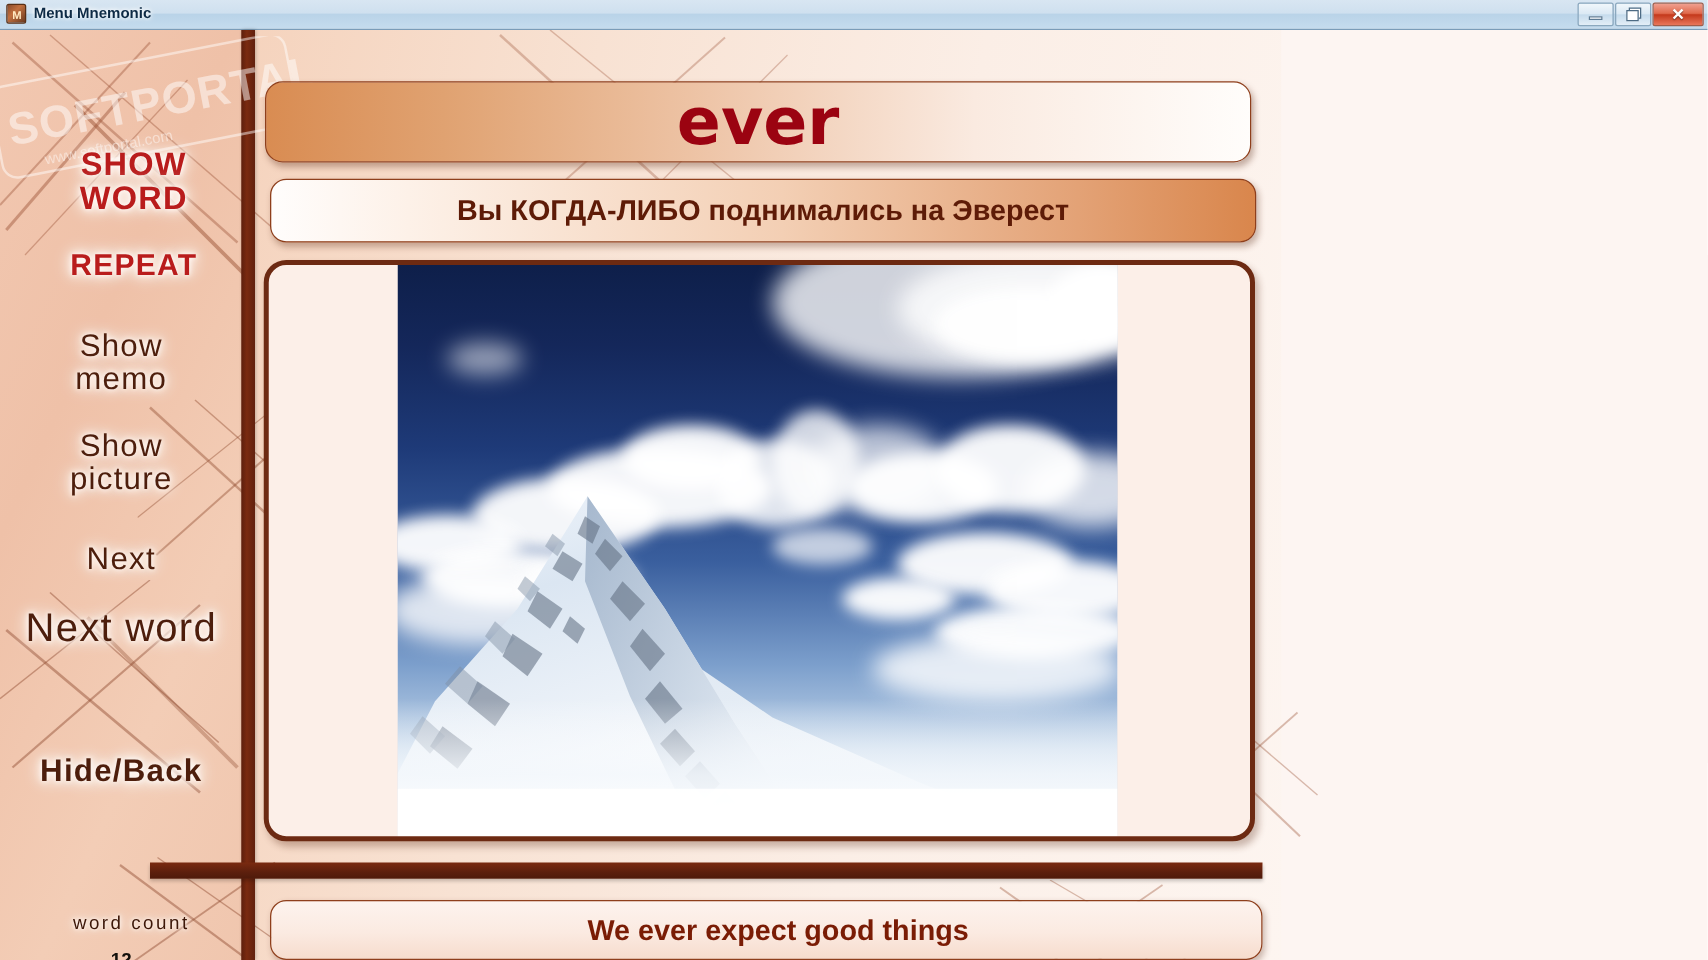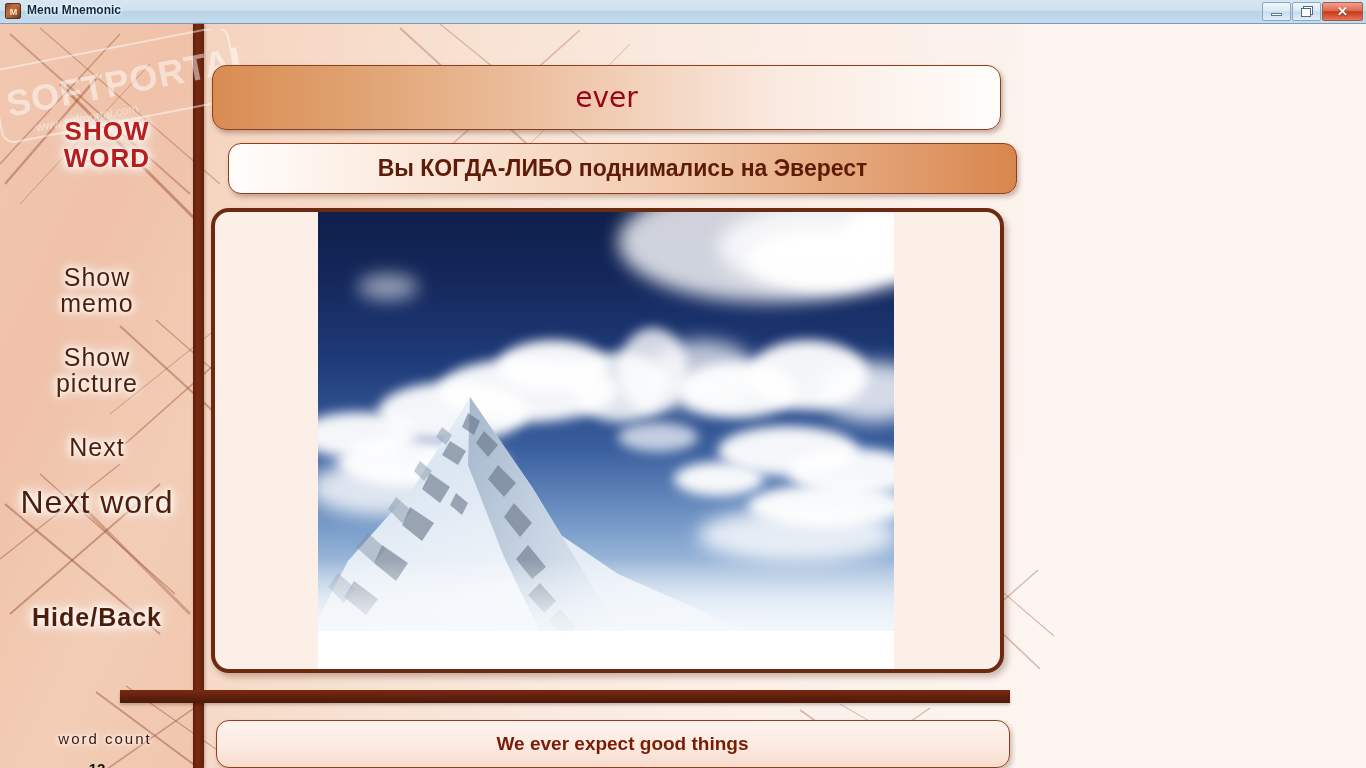--- a/index.html
+++ b/index.html
@@ -87,46 +87,46 @@
 
   
   .panel{ position:absolute; border-radius:16px; }
 
   
   #word-title-panel{ left:212px; top:41px; width:789px; height:65px;
     background:linear-gradient(to right,#d98c52 0%,#e0a271 18%,#eec5a8 45%,#faeae0 72%,#fffdfb 100%);
     border:1px solid #8e3f1c; border-radius:14px;
     box-shadow:2px 3px 5px rgba(90,40,20,.35); display:flex;
     align-items:center; justify-content:center; }
-  #word-title{ font-size:28px; font-weight:normal; color:#9b0311;
+  #word-title{ font-size:52px; font-weight:bold; color:#9b0311;
     font-family:"DejaVu Sans","Liberation Sans",sans-serif; letter-spacing:0; }
 
   
-  #translation-panel{ left:228px; top:119px; width:789px; height:51px;
+  #translation-panel{ left:216px; top:119px; width:789px; height:51px;
     background:linear-gradient(to right,#fffdfc 0%,#fdf1e8 14%,#f3cfb4 52%,#e3a276 82%,#d9864c 100%);
     border:1px solid #8e3f1c; border-radius:13px;
     box-shadow:2px 3px 5px rgba(90,40,20,.32); display:flex;
     align-items:center; justify-content:center; }
   #translation-text{ font-size:23px; font-weight:bold; color:#5e1b07;
     font-family:"Liberation Sans",sans-serif; }
 
   
   #picture-panel{ left:211px; top:184px; width:793px; height:465px;
     background:#fcefe8; border:4px solid #6d2a12; border-radius:18px;
     box-shadow:3px 4px 6px rgba(90,40,20,.3); overflow:hidden; }
   #picture-photo{ position:absolute; left:103px; top:0; width:576px; height:457px;
     overflow:hidden; }
 
   
   #example-panel{ left:216px; top:696px; width:794px; height:48px;
     background:linear-gradient(to bottom,#fdf3ee 0%,#fbeae1 55%,#f6dccd 100%);
     border:1px solid #8e3f1c; border-radius:13px;
     box-shadow:2px 3px 5px rgba(90,40,20,.3); display:flex;
     align-items:center; justify-content:center; }
-  #example-text{ font-size:19px; font-weight:bold; color:#7a1c05;margin-left:19px; }
+  #example-text{ font-size:23px; font-weight:bold; color:#7a1c05;margin-left:19px; }
 
   
   #sky{ position:absolute; inset:0;
     background:linear-gradient(to bottom,#0e1f4a 0%,#14275a 14%,#1e3a78 32%,#3a5f9e 52%,#7c9fcc 70%,#c3d6ea 85%,#e9f0f8 100%); }
   .cloud{ position:absolute; border-radius:50%; background:#fff;
     filter:blur(6px); opacity:.95; }
   .cloud.soft{ filter:blur(9px); opacity:.8; }
   #mountain-wrap{ position:absolute; left:0; bottom:0; width:576px; height:300px; }
 </style>
 </head>
@@ -236,20 +236,23 @@
       <g transform="rotate(-11 130 60)">
         <rect x="6" y="18" width="240" height="74" rx="12" ry="12" fill="none" stroke="#ffffff" stroke-opacity=".85" stroke-width="2"></rect>
         <text x="16" y="66" font-family="Liberation Sans, sans-serif" font-size="36" font-weight="bold" fill="#ffffff" fill-opacity=".9" letter-spacing="1">SOFTPORTAL</text>
         <text x="40" y="86" font-family="Liberation Sans, sans-serif" font-size="12" fill="#ffffff" fill-opacity=".85">www.softportal.com</text>
       </g>
     </svg>
   </div>
 
   <div class="side-item si-orange" id="side-show-word">
     <span class="txt">SHOW WORD</span>
+  </div>
+  <div class="side-item si-orange" id="side-repeat">
+    <span class="txt">REPEAT</span>
   </div>
   <div class="side-item si-brown" id="side-show-memo">
     <span class="txt" style="white-space:pre-line">Show
 memo</span>
   </div>
   <div class="side-item si-brown" id="side-show-pic">
     <span class="txt" style="white-space:pre-line">Show
 picture</span>
   </div>
   <div class="side-item si-brown" id="side-menu">

